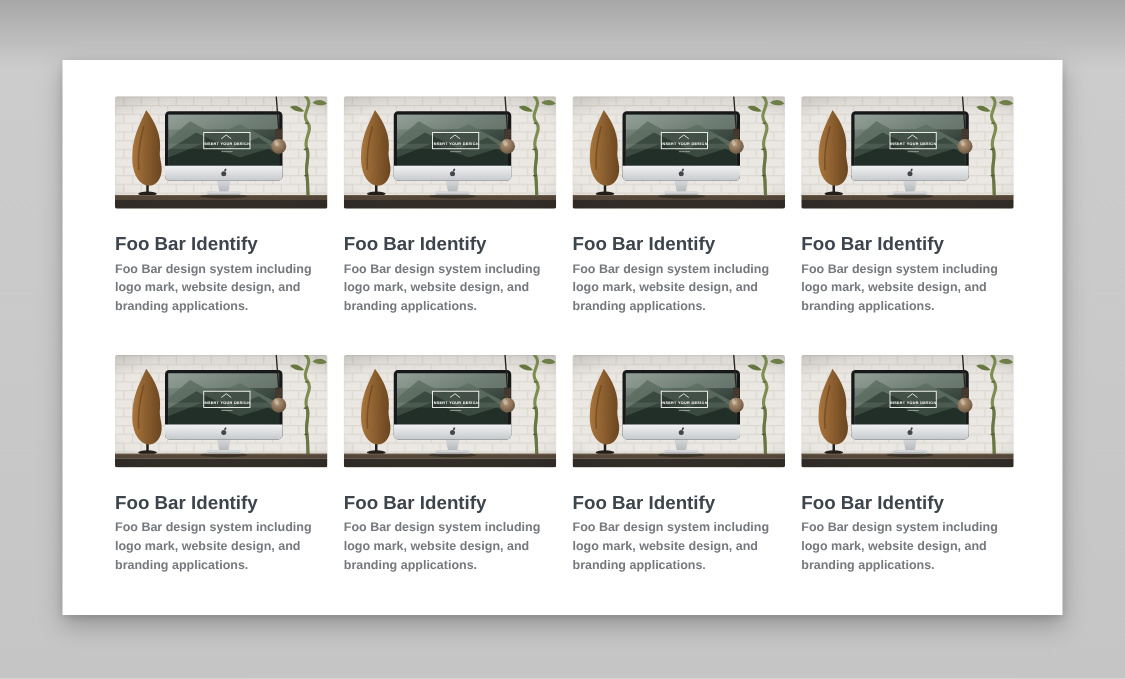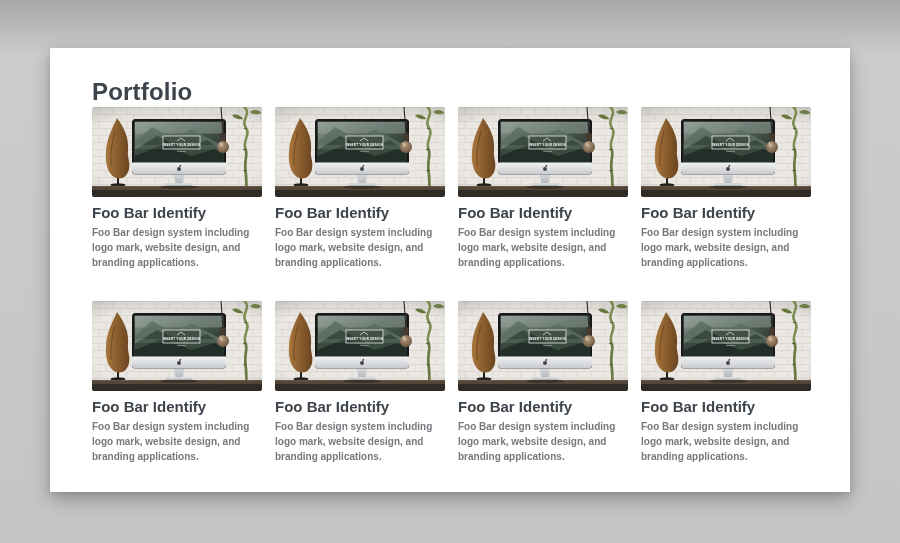--- a/index.html
+++ b/index.html
@@ -22,21 +22,21 @@
   .grid{
     display:grid;grid-template-columns:repeat(4,170px);
     column-gap:13px;row-gap:31px;
   }
   .card{width:170px;cursor:pointer;}
   .card-img{
     width:170px;height:90px;display:block;border-radius:2px;
     background:#ece9e4;
   }
   .card-title{
-    margin:7px 0 3px;font-size:15px;line-height:18px;font-weight:700;
+    margin:20px 0 3px;font-size:15px;line-height:18px;font-weight:700;
     color:#3d444b;
   }
   .card-desc{
     margin:0;font-size:10px;line-height:15px;color:#75797d;font-weight:bold;
   }
 </style>
 </head>
 <body>
 
 <svg width="0" height="0" style="position:absolute" aria-hidden="true">
@@ -138,21 +138,20 @@
         <circle cx="262" cy="80" r="12" fill="url(#bulbGrad)"></circle>
         <ellipse cx="258" cy="75" rx="3" ry="5" fill="#ffffff" opacity="0.32" transform="rotate(-18 258 75)"></ellipse>
         <path d="M262 70 V80" stroke="#d8b98a" stroke-width="1" opacity="0.6"></path>
       </g>
       <rect width="340" height="180" fill="url(#vign)"></rect>
     </symbol>
   </defs>
 </svg>
 
 <main class="page">
-  <h1 class="page-heading">Portfolio</h1>
   <section class="grid" id="grid">
 
       <article class="card">
         <svg class="card-img" viewBox="0 0 340 180" preserveAspectRatio="xMidYMid slice" role="img">
           <use href="#thumb-scene"></use>
         </svg>
         <h3 class="card-title">Foo Bar Identify</h3>
         <p class="card-desc">Foo Bar design system including logo mark, website design, and branding applications.</p>
       </article>
 

